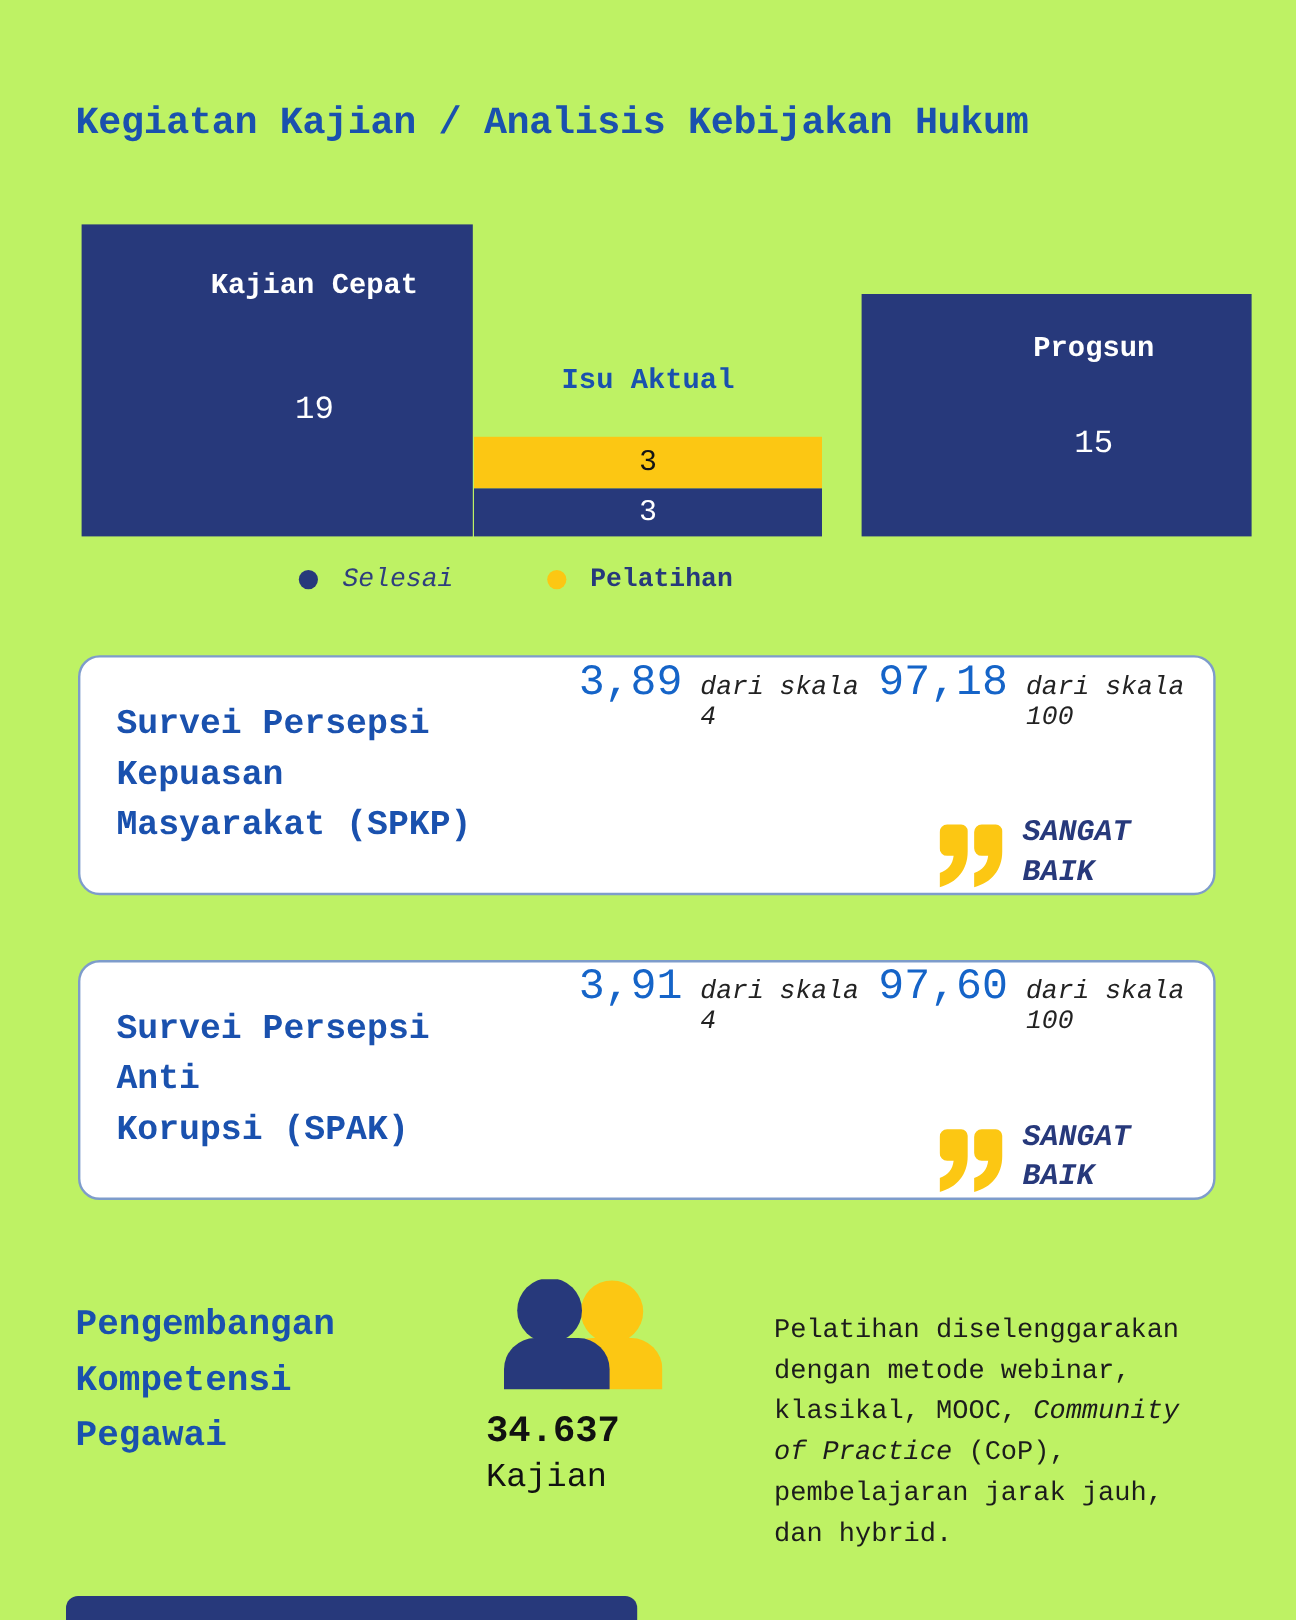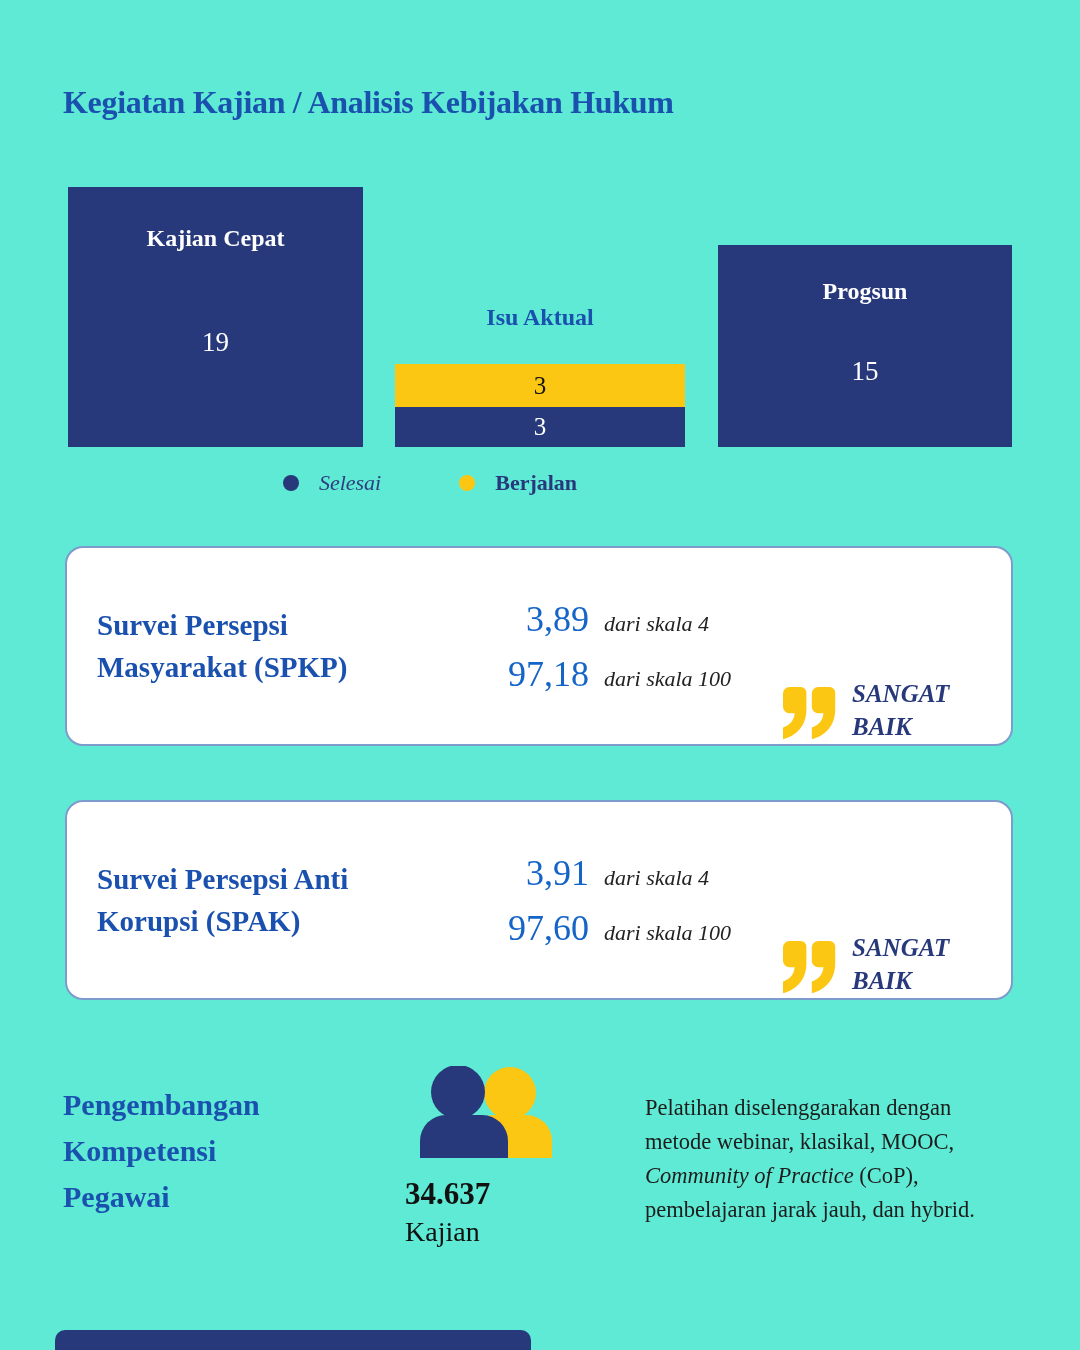--- a/index.html
+++ b/index.html
@@ -1,27 +1,27 @@
 <!DOCTYPE html>
 <html><head>
 <meta charset="utf-8">
 <style>
   html,body{margin:0;padding:0;background:#fff;}
   .page{
-    position:relative;width:1080px;height:1350px;background:#5eead4;overflow:hidden;
-    font-family:Liberation Serif, serif;color:#1c1c1c;
+    position:relative;width:1080px;height:1350px;background:#bef264;overflow:hidden;
+    font-family:Liberation Mono, monospace;color:#1c1c1c;
   }
   
   .page-title{
     position:absolute;left:63px;top:84px;font-size:32px;font-weight:bold;
     color:#1a51ae;letter-spacing:-0.3px;
   }
   
   .chart{position:absolute;left:0;top:0;width:1080px;height:510px;}
-  .bar{position:absolute;background:#27397b;}
+  .bar{position:absolute;background:#27397b;padding-left:31px;}
   .bar-kajian{left:68px;top:187px;width:295px;height:260px;}
   .bar-progsun{left:718px;top:245px;width:294px;height:202px;}
   .bar-label{position:absolute;width:100%;text-align:center;color:#ffffff;font-size:24px;font-weight:bold;}
   .bar-value{position:absolute;width:100%;text-align:center;color:#ffffff;font-size:27px;margin-top:24px;}
   .isu-label{position:absolute;left:395px;top:304px;width:290px;text-align:center;
     color:#1a51ae;font-size:24px;font-weight:bold;}
   .seg{position:absolute;left:395px;width:290px;text-align:center;font-size:25px;}
   .seg-berjalan{top:364px;height:43px;line-height:43px;background:#fcc713;color:#141414;}
   .seg-selesai{top:407px;height:40px;line-height:40px;background:#27397b;color:#ffffff;}
   .legend{position:absolute;left:0;top:470px;width:860px;display:flex;justify-content:center;gap:78px;align-items:center;}
@@ -35,21 +35,21 @@
   .card{
     position:absolute;left:65px;width:948px;height:200px;box-sizing:border-box;
     border:2px solid #7e9ccb;border-radius:18px;background:#ffffff;
     display:flex;align-items:center;
   }
   .card-1{top:546px;}
   .card-2{top:800px;}
   .card-title{margin-left:30px;width:345px;font-size:29px;line-height:1.45;
     font-weight:bold;color:#1a51ae;}
   .card-title span{display:block;}
-  .scores{position:absolute;left:392px;top:0;height:100%;display:flex;flex-direction:column;
+  .scores{position:absolute;left:392px;top:0;height:100%;display:flex;
     justify-content:center;gap:13px;}
   .score-row{display:flex;align-items:baseline;}
   .score-num{width:130px;text-align:right;font-size:36px;color:#1564c8;}
   .score-cap{margin-left:15px;font-size:22px;font-style:italic;color:#222222;}
   .badge{position:absolute;left:716px;top:0;height:100%;display:flex;align-items:flex-end;gap:15px;}
   .badge-text{font-size:25px;font-weight:bold;font-style:italic;color:#27397b;line-height:1.35;}
   .badge-text span{display:block;}
   
   .dev-heading{position:absolute;left:63px;top:1082px;font-size:30px;font-weight:bold;
     color:#1a51ae;line-height:46px;}
@@ -87,28 +87,29 @@
       <div class="bar-value" style="top:87px;">15</div>
     </div>
 
     <div class="legend">
       <div class="legend-item">
         <span class="legend-dot dot-selesai"></span>
         <span class="legend-label-selesai">Selesai</span>
       </div>
       <div class="legend-item">
         <span class="legend-dot dot-berjalan"></span>
-        <span class="legend-label-berjalan">Berjalan</span>
+        <span class="legend-label-berjalan">Pelatihan</span>
       </div>
     </div>
   </div>
 
   <div class="card card-1">
     <div class="card-title">
       <span>Survei Persepsi</span>
+      <span>Kepuasan</span>
       <span>Masyarakat (SPKP)</span>
     </div>
     <div class="scores">
       <div class="score-row">
         <span class="score-num">3,89</span>
         <span class="score-cap">dari skala 4</span>
       </div>
       <div class="score-row">
         <span class="score-num">97,18</span>
         <span class="score-cap">dari skala 100</span>

